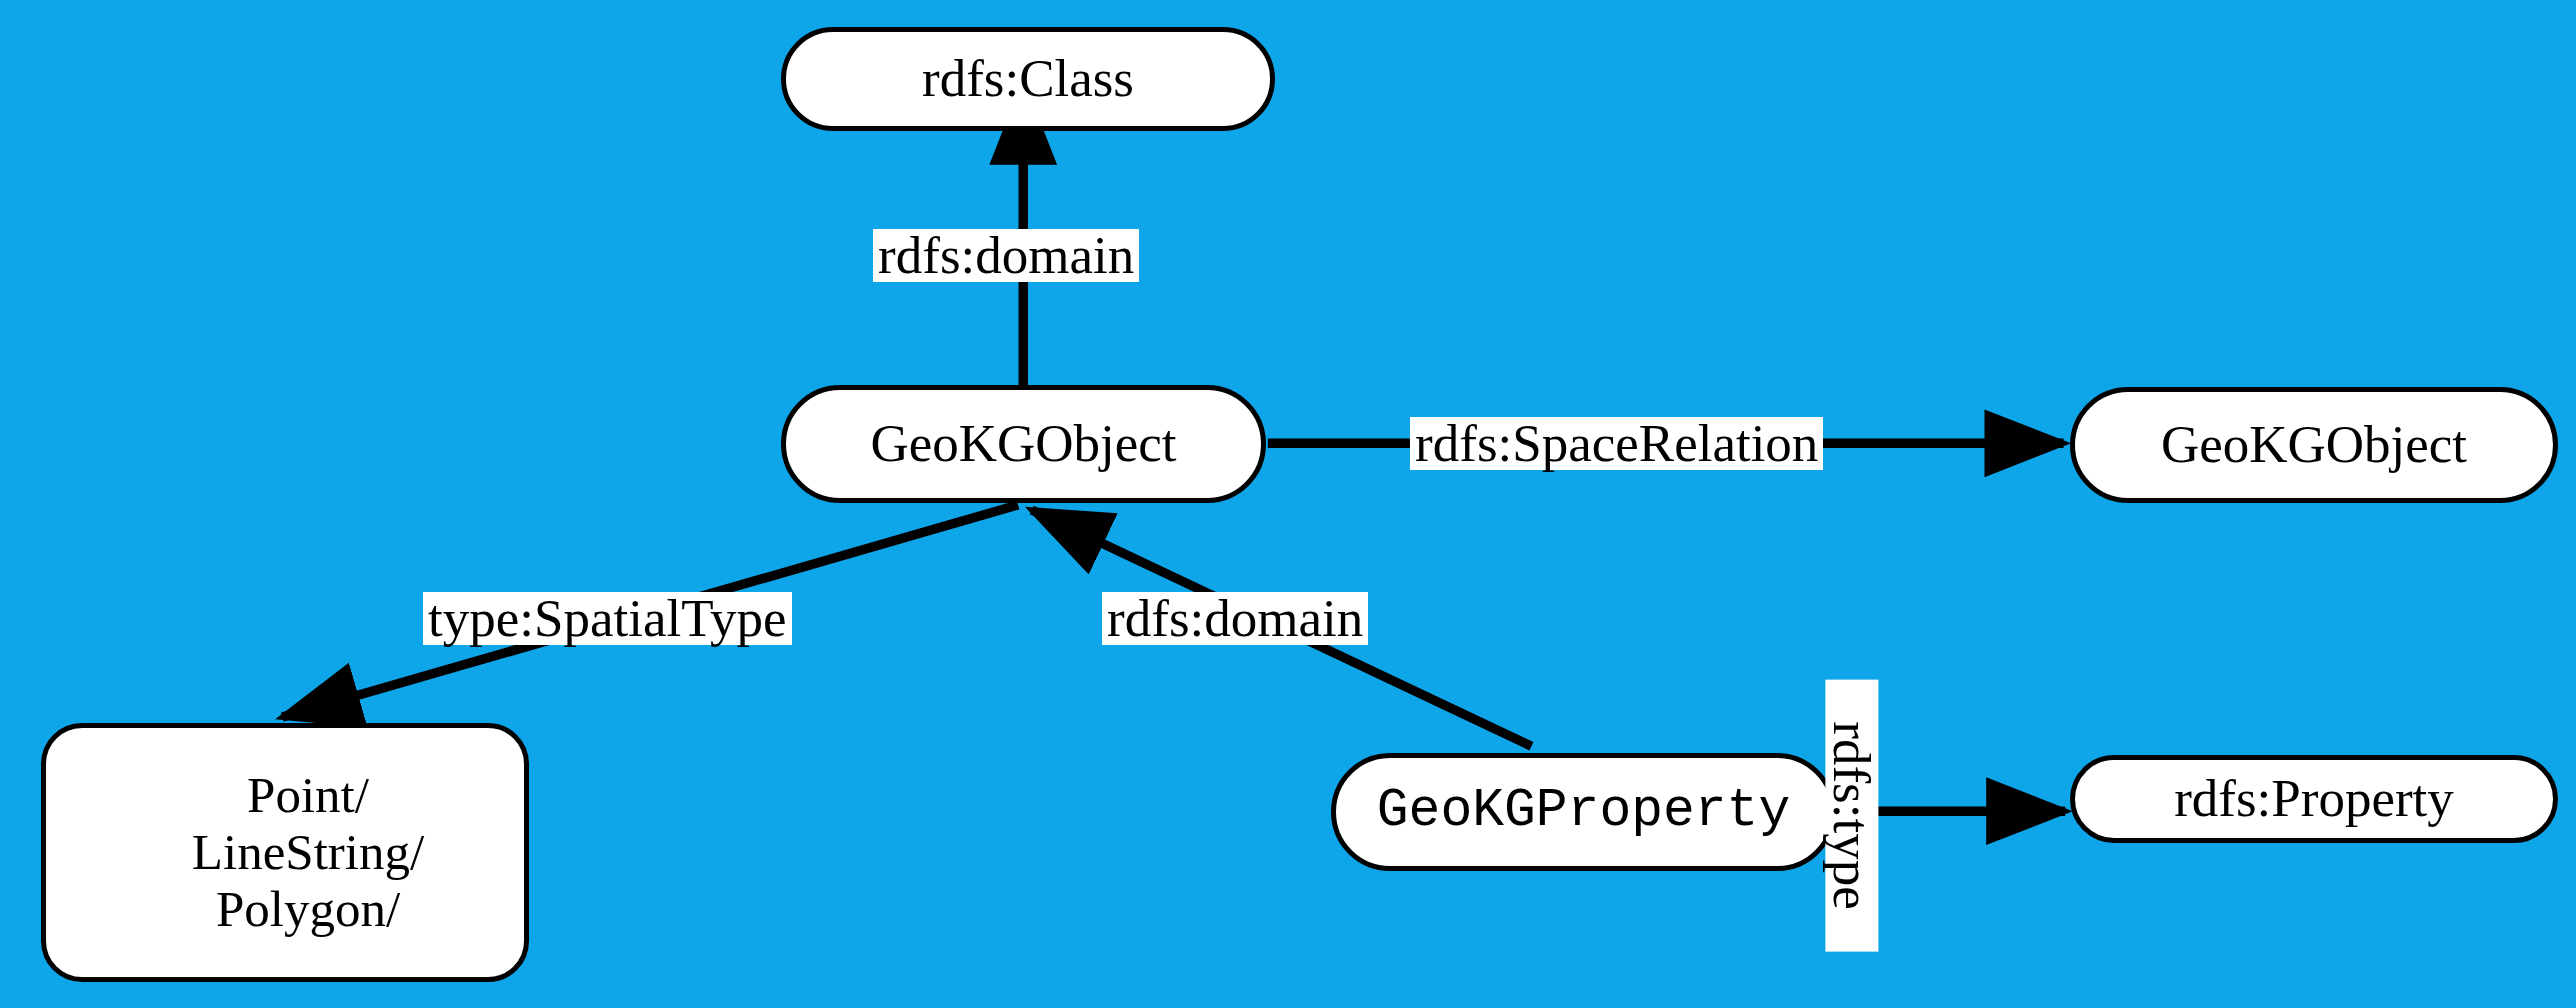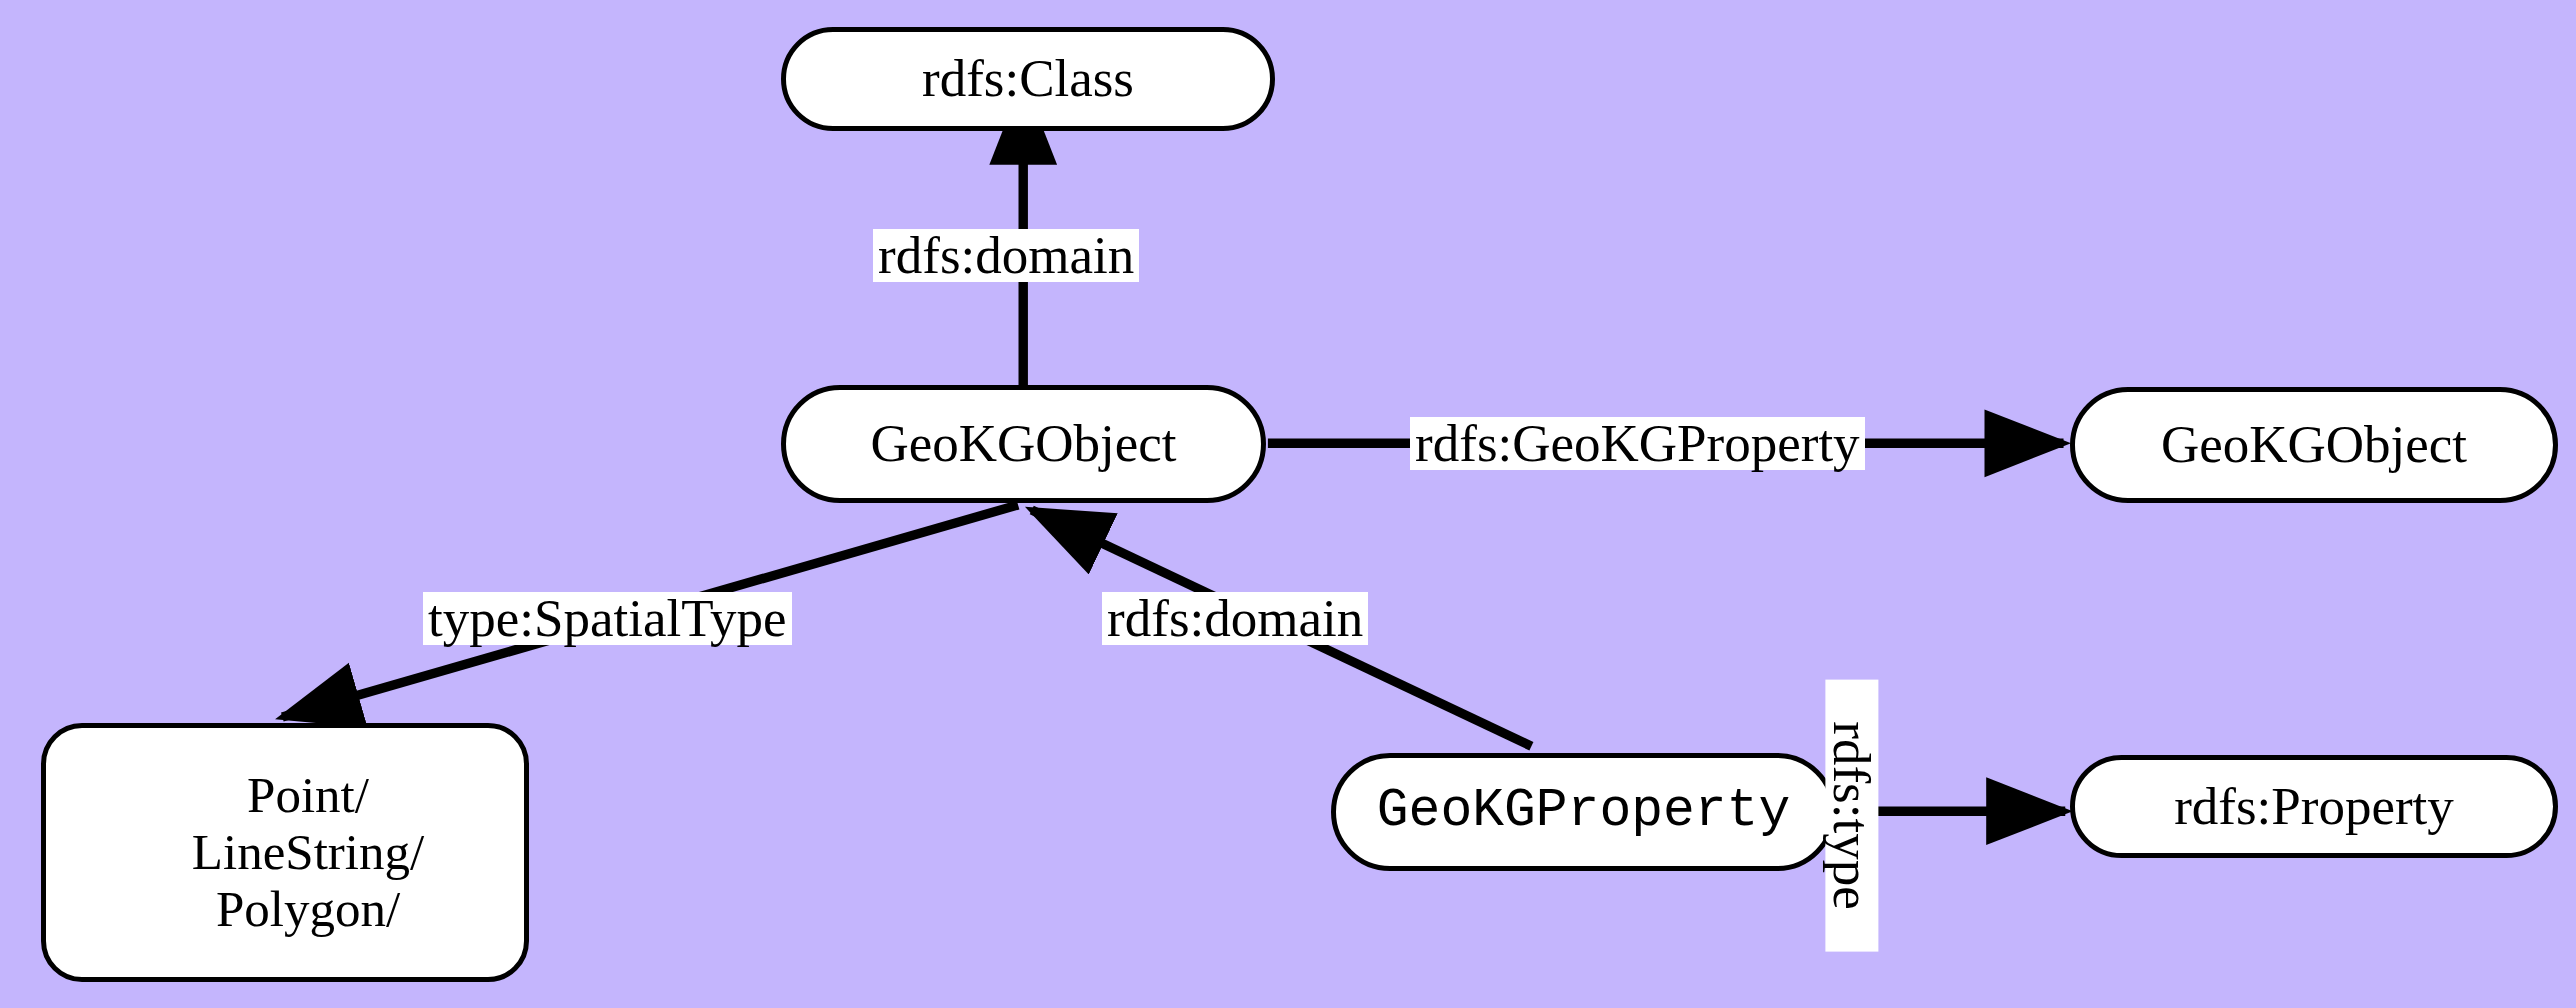--- a/index.html
+++ b/index.html
@@ -4,21 +4,21 @@
 <style>
   html, body {
     margin: 0;
     padding: 0;
     background: #ffffff;
   }
   #canvas {
     position: relative;
     width: 2576px;
     height: 1009px;
-    background: #c4b5fd;
+    background: #0ea5e9;
     font-family: "Liberation Serif", "DejaVu Serif", serif;
     overflow: hidden;
   }
   svg.edges {
     position: absolute;
     left: 0;
     top: 0;
     width: 2576px;
     height: 1009px;
   }
@@ -82,25 +82,25 @@
   <div class="node" style="left:781px; top:385px; width:485px; height:118px;">GeoKGObject</div>
 
   <div class="node" style="left:2070px; top:387px; width:488px; height:116px;">GeoKGObject</div>
 
   <div class="node" style="left:41px; top:723px; width:488px; height:259px; border-radius:41px; font-size:51px;padding-left:46px;">Point/
 LineString/
 Polygon/</div>
 
   <div class="node" style="left:1331px; top:753px; width:505px; height:118px;font-family:Liberation Mono, monospace;">GeoKGProperty</div>
 
-  <div class="node" style="left:2070px; top:755px; width:488px; height:103px;">rdfs:Property</div>
+  <div class="node" style="left:2070px; top:755px; width:488px; height:88px;">rdfs:Property</div>
 
   <div class="edge-label" style="left:873px; top:229px;">rdfs:domain</div>
 
-  <div class="edge-label" style="left:1410px; top:417px;">rdfs:GeoKGProperty</div>
+  <div class="edge-label" style="left:1410px; top:417px;">rdfs:SpaceRelation</div>
 
   <div class="edge-label" style="left:423px; top:592px;">type:SpatialType</div>
 
   <div class="edge-label" style="left:1102px; top:592px;">rdfs:domain</div>
 
   <div class="edge-label vertical" style="left:1827px; top:789px; width:265px; text-align:center; margin-left:-111px;">rdfs:type</div>
 
 </div>
 
 

